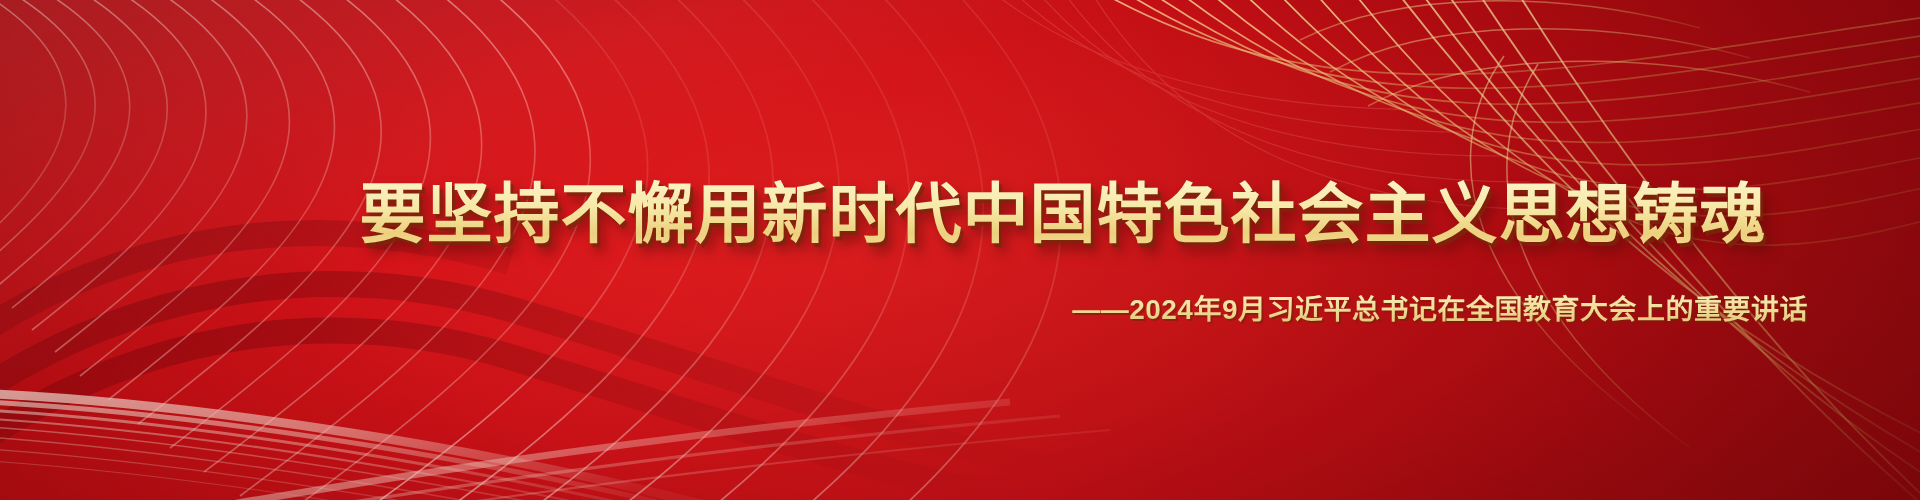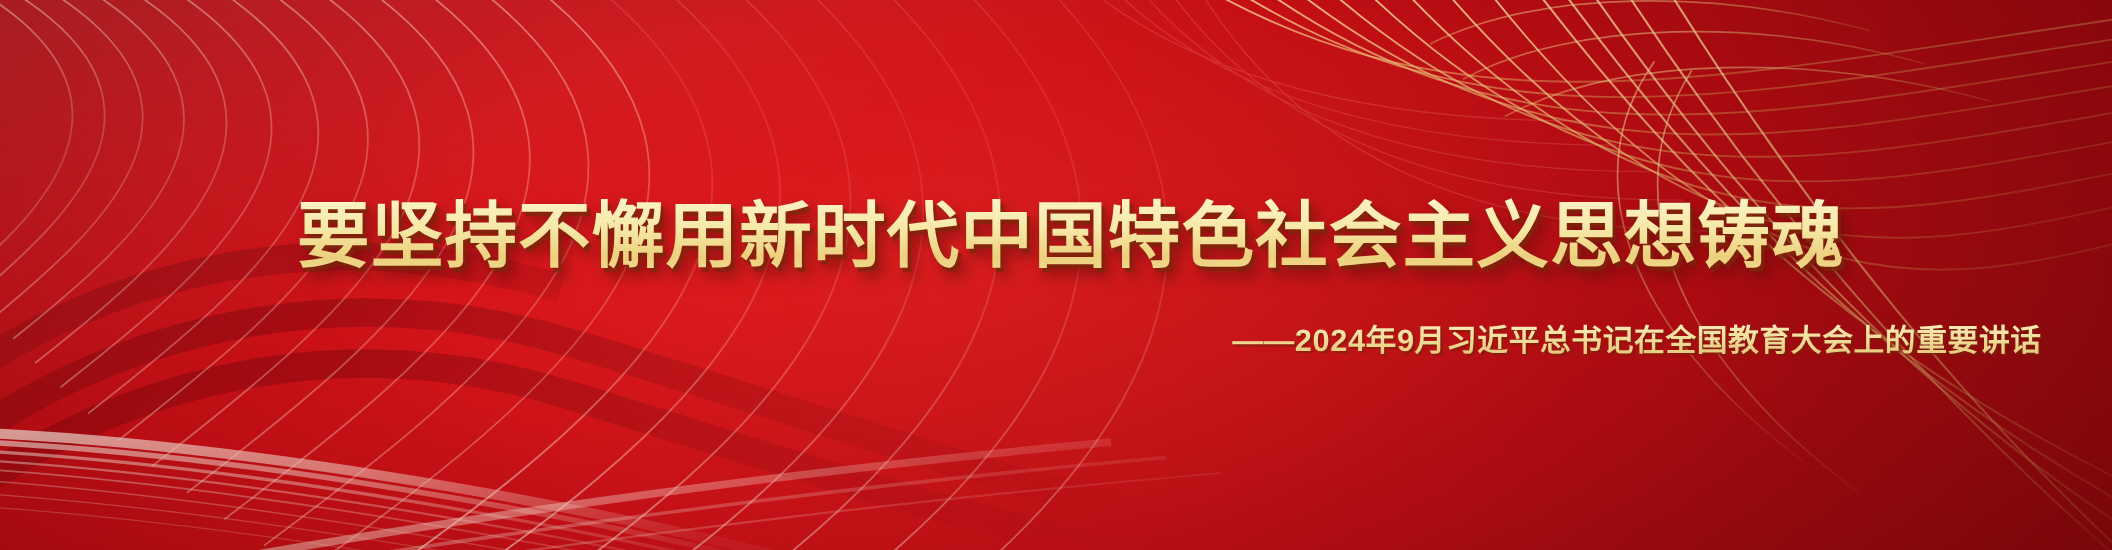--- a/index.html
+++ b/index.html
@@ -53,27 +53,27 @@
     font-size: 66px;
     line-height: 1.26;
     font-weight: 700;
     letter-spacing: 1px;
     color: #f7ecb4;
     background: linear-gradient(180deg, #fdf6cf 0%, #f6e8a6 42%, #ecd07d 72%, #f3e29c 100%);
     -webkit-background-clip: text;
     background-clip: text;
     -webkit-text-fill-color: transparent;
     filter: drop-shadow(3px 4px 0px rgba(122,40,10,0.78)) drop-shadow(5px 7px 6px rgba(90,10,5,0.50));
-    text-align: left;
+    text-align: center;
     text-indent: 120px;
   }
   .headline .l2 { display: block; text-indent: 0; }
   .attrib {
     margin: 30px 0 0 0;
-    padding: 0 64px 0 0;
+    padding: 0 112px 0 0;
     text-align: right;
     font-size: 28px;
     font-weight: 700;
     letter-spacing: 0.5px;
     color: #f2dfa0;
     background: linear-gradient(180deg, #fbf2c6 0%, #f0dd99 55%, #e0c172 100%);
     -webkit-background-clip: text;
     background-clip: text;
     -webkit-text-fill-color: transparent;
     filter: drop-shadow(2px 2px 0px rgba(118,34,8,0.62));

